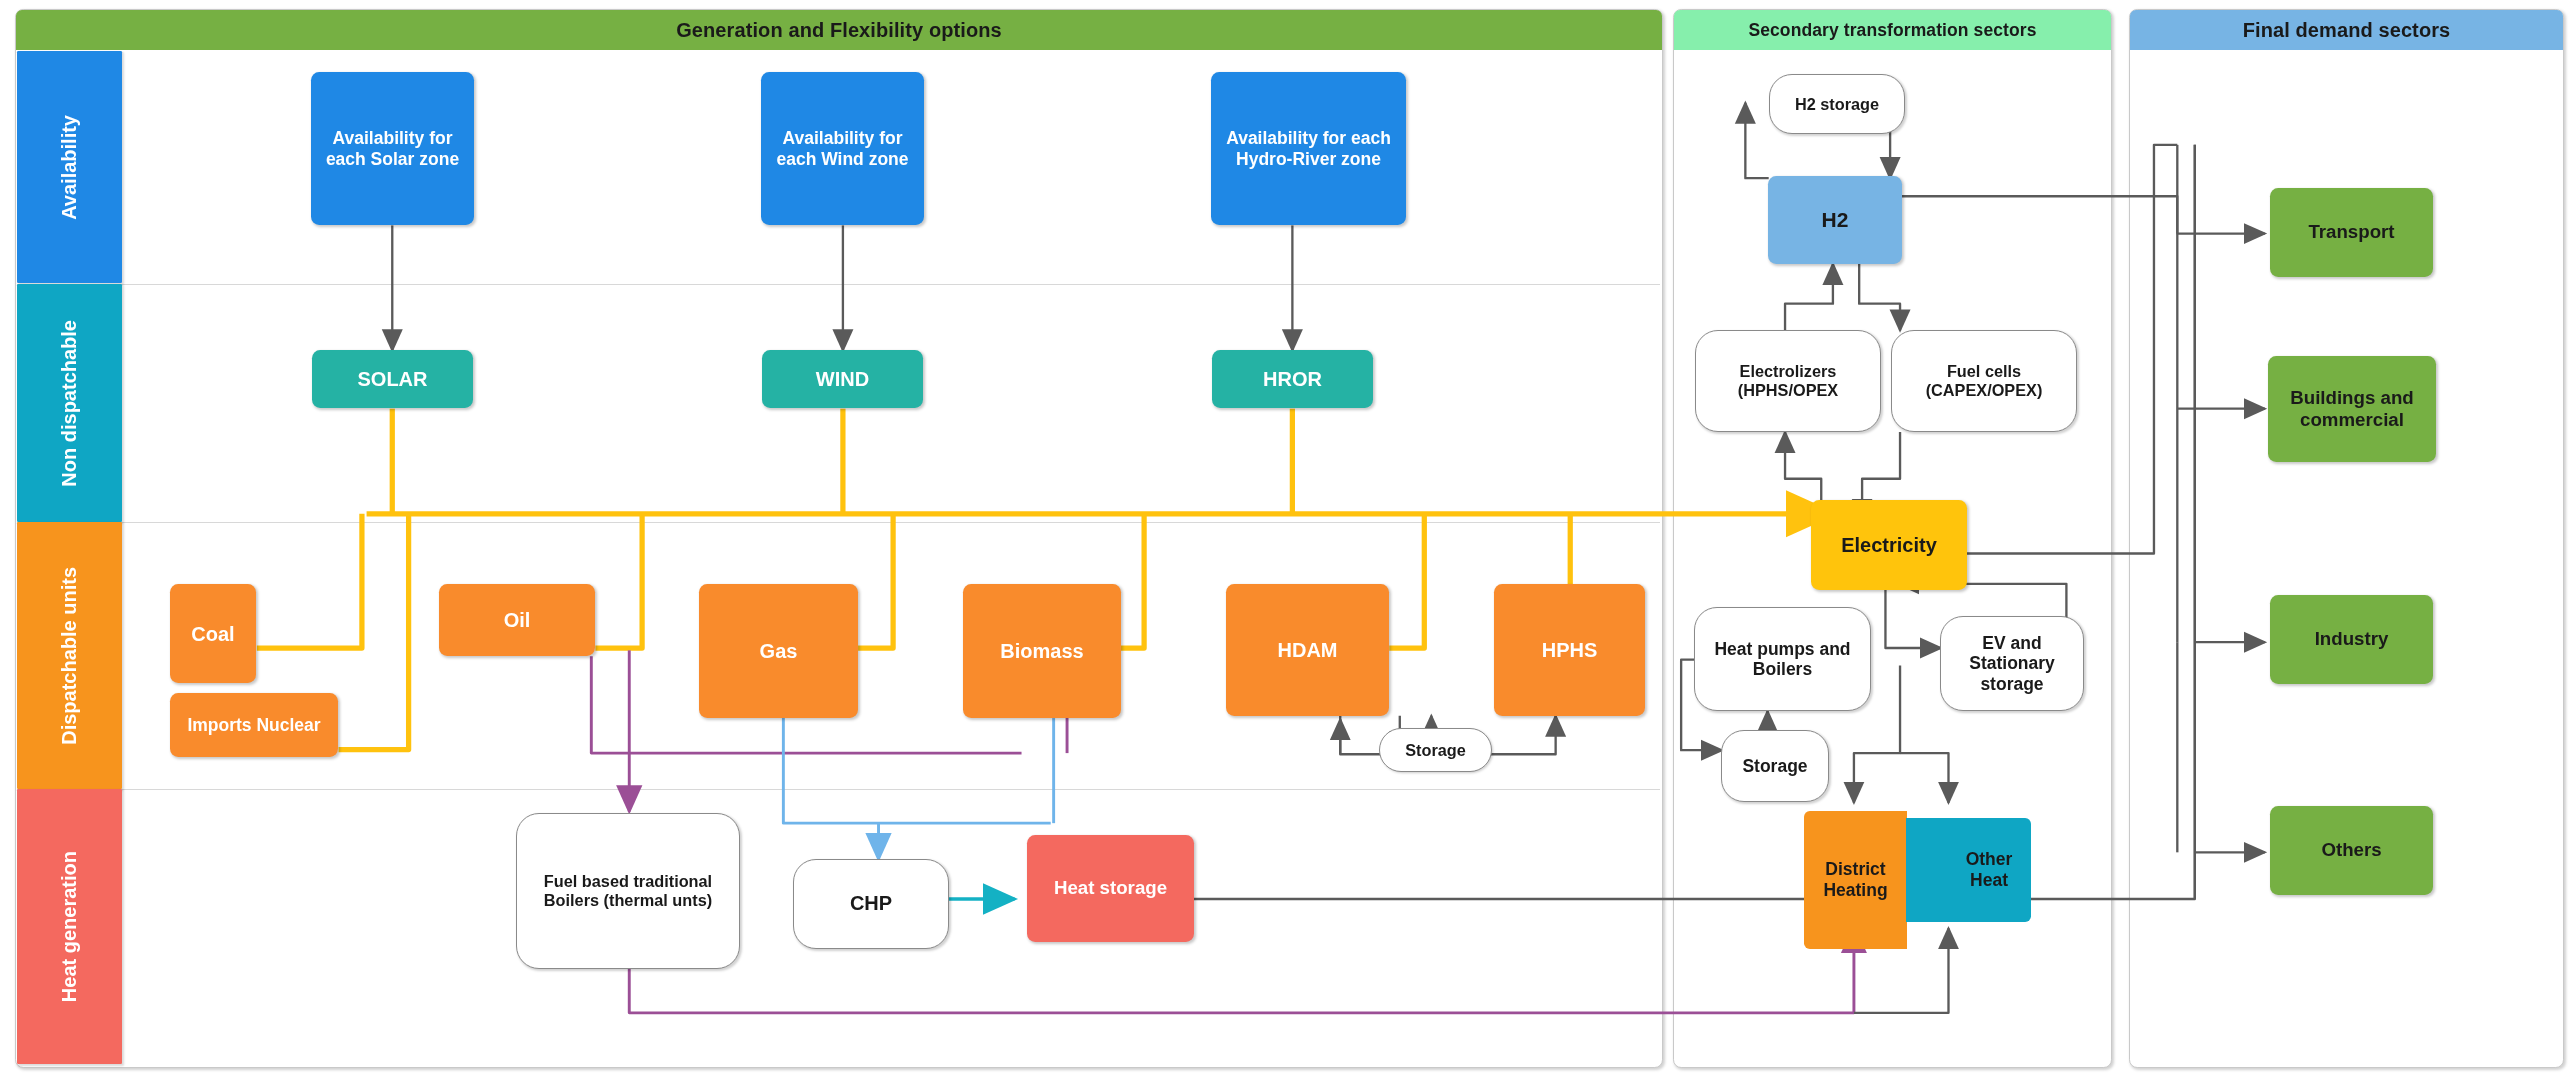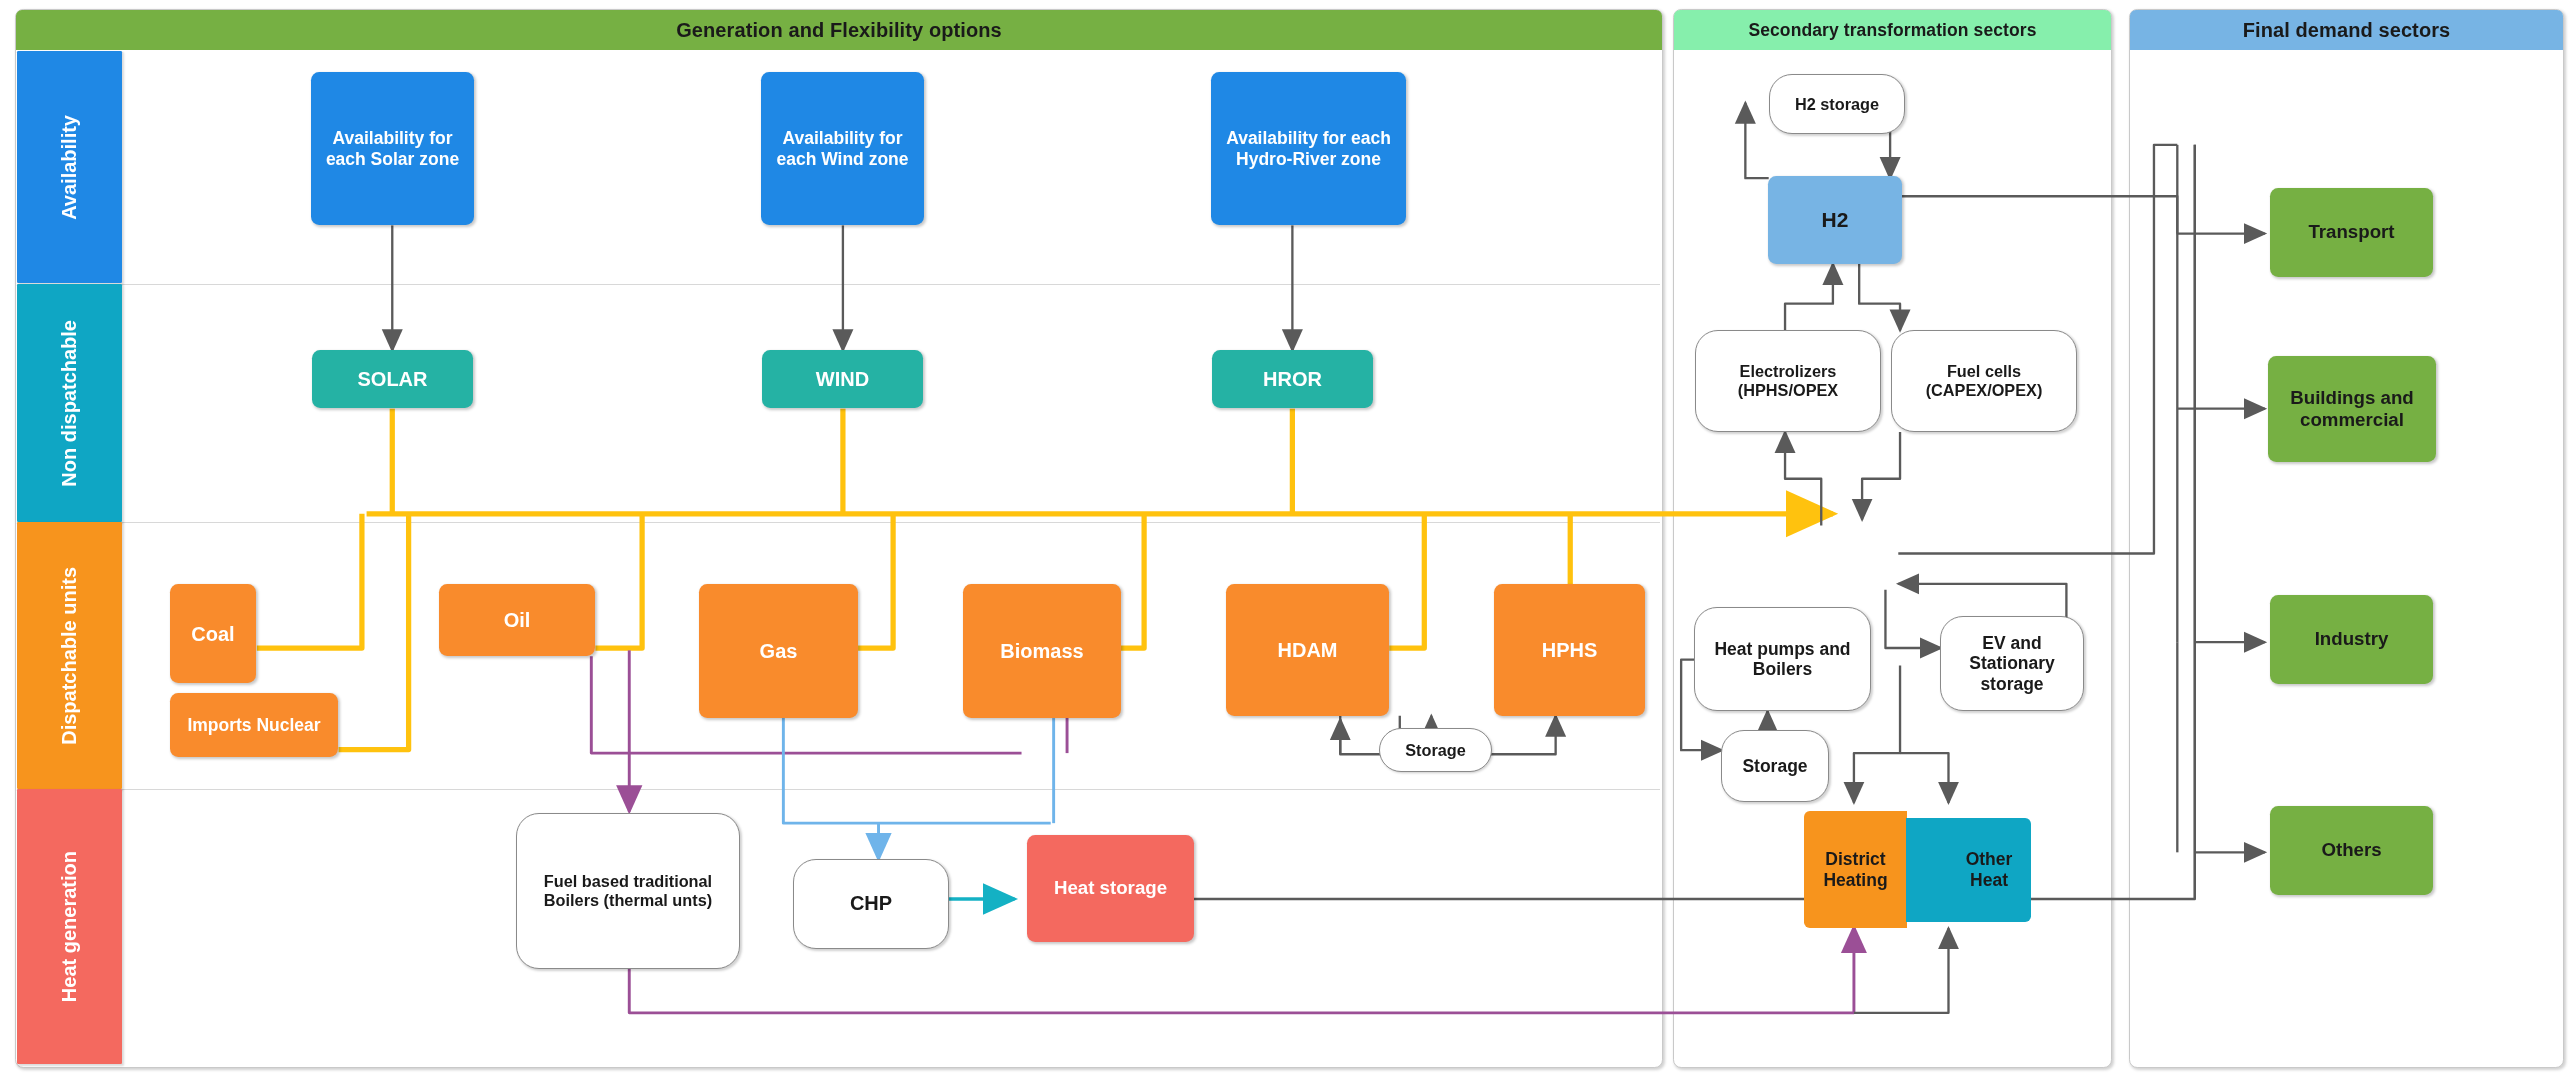--- a/index.html
+++ b/index.html
@@ -259,30 +259,33 @@
   </div>
   <div class="node n-lblue" style="left:1768px;top:176px;width:134px;height:88px;">
     <span>H2</span>
   </div>
   <div class="pill" style="left:1695px;top:330px;width:186px;height:102px;font-size:16.3px;padding:0 7px;box-sizing:border-box;">
     <span>Electrolizers (HPHS/OPEX</span>
   </div>
   <div class="pill" style="left:1891px;top:330px;width:186px;height:102px;font-size:16.3px;padding:0 7px;box-sizing:border-box;">
     <span>Fuel cells (CAPEX/OPEX)</span>
   </div>
+  <div class="node n-yellow" style="left:1811px;top:500px;width:156px;height:90px;">
+    <span>Electricity</span>
+  </div>
   <div class="pill" style="left:1694px;top:607px;width:177px;height:104px;font-size:17.5px;padding:0 8.2px;box-sizing:border-box;">
     <span>Heat pumps and Boilers</span>
   </div>
   <div class="pill" style="left:1940px;top:616px;width:144px;height:95px;font-size:17.5px;padding:0 5.8px;box-sizing:border-box;">
     <span>EV and Stationary storage</span>
   </div>
   <div class="pill" style="left:1721px;top:730px;width:106px;height:70px;font-size:17.5px;">
     <span>Storage</span>
   </div>
-  <div class="node n-dh" style="left:1804px;top:811px;width:103px;height:117px;box-shadow:none;">
+  <div class="node n-dh" style="left:1804px;top:811px;width:103px;height:138px;box-shadow:none;">
     <span>District Heating</span>
   </div>
   <div class="node n-oh" style="left:1906px;top:818px;width:84px;height:104px;box-shadow:none;padding-left:41px;">
     <span>Other Heat</span>
   </div>
 
   <div class="node n-green" style="left:2270px;top:188px;width:163px;height:89px;">
     <span>Transport</span>
   </div>
   <div class="node n-green" style="left:2268px;top:356px;width:168px;height:106px;">

